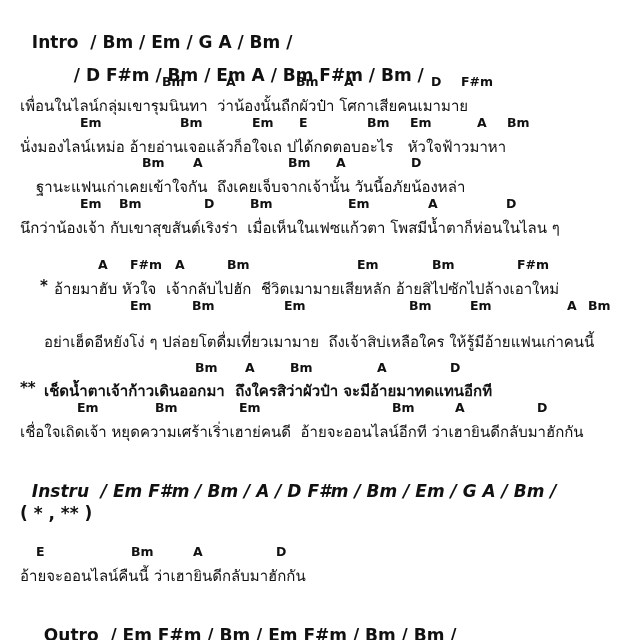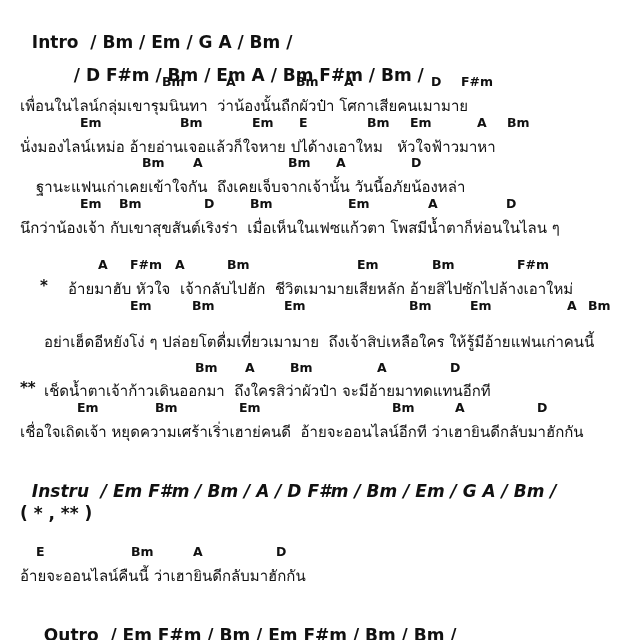--- a/index.html
+++ b/index.html
@@ -29,21 +29,21 @@
     <span class="chord" style="top: 74px; left: 461px;">F#m</span>
     <span class="lyric" style="top: 94px; left: 20px;">เพื่อนในไลน์กลุ่มเขารุมนินทา  ว่าน้องนั้นถืกผัวป๋า โศกาเสียคนเมามาย</span>
     <span class="chord" style="top: 115px; left: 80px;">Em</span>
     <span class="chord" style="top: 115px; left: 180px;">Bm</span>
     <span class="chord" style="top: 115px; left: 252px;">Em</span>
     <span class="chord" style="top: 115px; left: 299px;">E</span>
     <span class="chord" style="top: 115px; left: 367px;">Bm</span>
     <span class="chord" style="top: 115px; left: 410px;">Em</span>
     <span class="chord" style="top: 115px; left: 477px;">A</span>
     <span class="chord" style="top: 115px; left: 507px;">Bm</span>
-    <span class="lyric" style="top: 135px; left: 20px;">นั่งมองไลน์เหม่อ อ้ายอ่านเจอแล้วก็ใจหาย ปได้างเอาใหม   หัวใจฟ้าวมาหา</span>
+    <span class="lyric" style="top: 135px; left: 20px;">นั่งมองไลน์เหม่อ อ้ายอ่านเจอแล้วก็อใจเถ ปได้กดตอบอะไร   หัวใจฟ้าวมาหา</span>
     <span class="chord" style="top: 155px; left: 142px;">Bm</span>
     <span class="chord" style="top: 155px; left: 193px;">A</span>
     <span class="chord" style="top: 155px; left: 288px;">Bm</span>
     <span class="chord" style="top: 155px; left: 336px;">A</span>
     <span class="chord" style="top: 155px; left: 411px;">D</span>
     <span class="lyric" style="top: 175px; left: 36px;">ฐานะแฟนเก่าเคยเข้าใจกัน  ถึงเคยเจ็บจากเจ้านั้น วันนี้อภัยน้องหล่า</span>
     <span class="chord" style="top: 196px; left: 80px;">Em</span>
     <span class="chord" style="top: 196px; left: 119px;">Bm</span>
     <span class="chord" style="top: 196px; left: 204px;">D</span>
     <span class="chord" style="top: 196px; left: 250px;">Bm</span>
@@ -55,39 +55,39 @@
 
 <div id="chorus1">
     <span class="chord" style="top: 257px; left: 98px;">A</span>
     <span class="chord" style="top: 257px; left: 130px;">F#m</span>
     <span class="chord" style="top: 257px; left: 175px;">A</span>
     <span class="chord" style="top: 257px; left: 227px;">Bm</span>
     <span class="chord" style="top: 257px; left: 357px;">Em</span>
     <span class="chord" style="top: 257px; left: 432px;">Bm</span>
     <span class="chord" style="top: 257px; left: 517px;">F#m</span>
     <span class="lyric mark" style="top: 277px; left: 40px;">*</span>
-    <span class="lyric" style="top: 277px; left: 68px;">อ้ายมาฮับ หัวใจ  เจ้ากลับไปฮัก  ชีวิตเมามายเสียหลัก อ้ายสิไปซักไปล้างเอาใหม่</span>
+    <span class="lyric" style="top: 277px; left: 54px;">อ้ายมาฮับ หัวใจ  เจ้ากลับไปฮัก  ชีวิตเมามายเสียหลัก อ้ายสิไปซักไปล้างเอาใหม่</span>
     <span class="chord" style="top: 298px; left: 130px;">Em</span>
     <span class="chord" style="top: 298px; left: 192px;">Bm</span>
     <span class="chord" style="top: 298px; left: 284px;">Em</span>
     <span class="chord" style="top: 298px; left: 409px;">Bm</span>
     <span class="chord" style="top: 298px; left: 470px;">Em</span>
     <span class="chord" style="top: 298px; left: 567px;">A</span>
     <span class="chord" style="top: 298px; left: 588px;">Bm</span>
     <span class="lyric" style="top: 318px; left: 44px; margin-top: 12px;">อย่าเฮ็ดอีหยังโง่ ๆ ปล่อยโตดื่มเที่ยวเมามาย  ถึงเจ้าสิบ่เหลือใคร ให้รู้มีอ้ายแฟนเก่าคนนี้</span>
   </div>
 
 <div id="chorus2">
     <span class="chord" style="top: 360px; left: 195px;">Bm</span>
     <span class="chord" style="top: 360px; left: 245px;">A</span>
     <span class="chord" style="top: 360px; left: 290px;">Bm</span>
     <span class="chord" style="top: 360px; left: 377px;">A</span>
     <span class="chord" style="top: 360px; left: 450px;">D</span>
     <span class="lyric mark" style="top: 379px; left: 20px;">**</span>
-    <span class="lyric" style="top: 379px; left: 44px;">เช็ดน้ำตาเจ้าก้าวเดินออกมา  ถึงใครสิว่าผัวป๋า จะมีอ้ายมาทดแทนอีกที</span>
+    <span class="lyric" style="top: 379px; left: 44px; font-weight: bold;">เช็ดน้ำตาเจ้าก้าวเดินออกมา  ถึงใครสิว่าผัวป๋า จะมีอ้ายมาทดแทนอีกที</span>
     <span class="chord" style="top: 400px; left: 77px;">Em</span>
     <span class="chord" style="top: 400px; left: 155px;">Bm</span>
     <span class="chord" style="top: 400px; left: 239px;">Em</span>
     <span class="chord" style="top: 400px; left: 392px;">Bm</span>
     <span class="chord" style="top: 400px; left: 455px;">A</span>
     <span class="chord" style="top: 400px; left: 537px;">D</span>
     <span class="lyric" style="top: 420px; left: 20px;">เชื่อใจเถิดเจ้า หยุดความเศร้าเริ่าเฮาย่คนดี  อ้ายจะออนไลน์อีกที ว่าเฮายินดีกลับมาฮักกัน</span>
   </div>
 
 <div class="line hdr" style="top:461px; left:20px;font-style:italic;">

